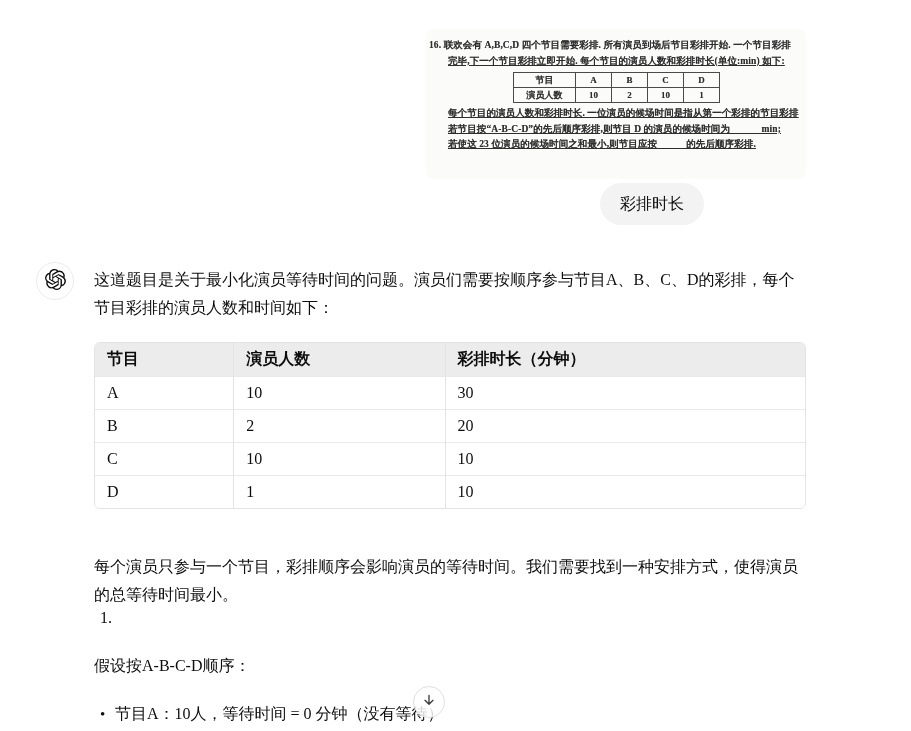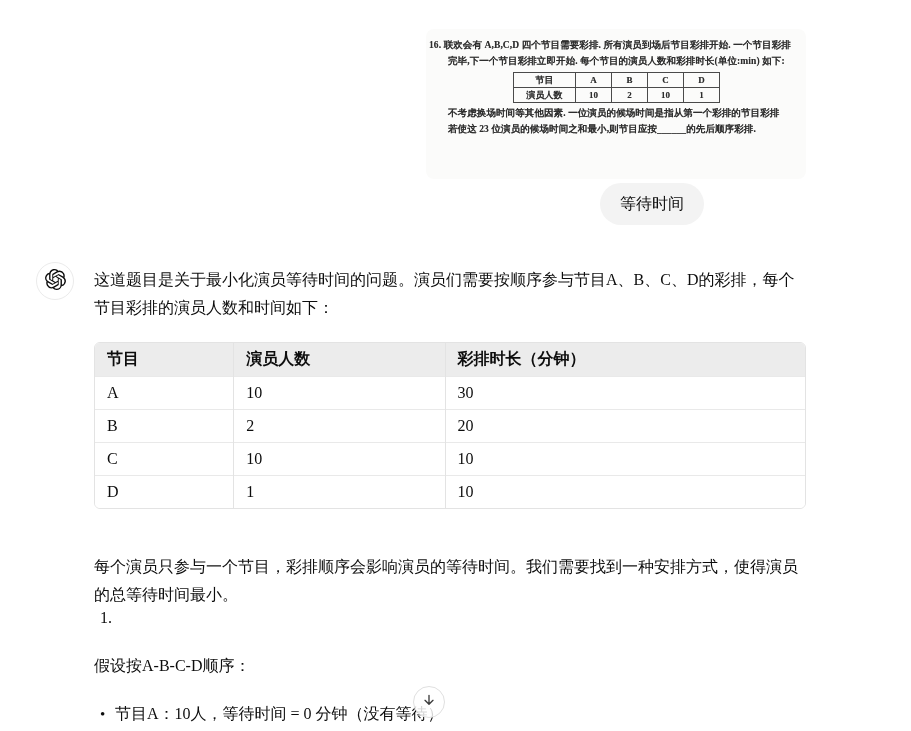--- a/index.html
+++ b/index.html
@@ -20,21 +20,21 @@
     border-radius: 8px;
     padding: 9px 6px 0 3px;
     font-family: "Liberation Serif", "DejaVu Serif", serif;
     font-weight: 700;
     font-size: 9.5px;
     line-height: 15.5px;
     color: #2e2e2e;
     letter-spacing: 0.1px;
     text-shadow: 0 0 0.6px rgba(60,60,60,0.55);
   }
-  .scan .indent { margin-left: 19px; }
+  .scan .indent { margin-left: 19px; text-decoration: underline; }
   .scan-table {
     border-collapse: collapse;
     margin: 3px 0 3px 84px;
     text-align: center;
     font-size: 9px;
     line-height: 13px;
   }
   .scan-table td {
     border: 1px solid #4a4a4a;
     height: 15px;
@@ -141,25 +141,26 @@
       </tr>
       <tr>
         <td>演员人数</td>
         <td>10</td>
         <td>2</td>
         <td>10</td>
         <td>1</td>
       </tr>
     </tbody>
       </table>
-    <div class="indent">不考虑换场时间等其他因素. 一位演员的候场时间是指从第一个彩排的节目彩排</div>
+    <div class="indent">每个节目的演员人数和彩排时长. 一位演员的候场时间是指从第一个彩排的节目彩排</div>
+    <div class="indent">若节目按“A-B-C-D”的先后顺序彩排,则节目 D 的演员的候场时间为______ min;</div>
     <div class="indent">若使这 23 位演员的候场时间之和最小,则节目应按______的先后顺序彩排.</div>
   </div>
 
-  <div class="user-bubble">等待时间</div>
+  <div class="user-bubble">彩排时长</div>
 
   <div class="avatar">
     <span>
       <svg viewBox="0 0 24 24" fill="#0d0d0d" xmlns="http://www.w3.org/2000/svg">
         <path d="M22.2819 9.8211a5.9847 5.9847 0 0 0-.5157-4.9108 6.0462 6.0462 0 0 0-6.5098-2.9A6.0651 6.0651 0 0 0 4.9807 4.1818a5.9847 5.9847 0 0 0-3.9977 2.9 6.0462 6.0462 0 0 0 .7427 7.0966 5.98 5.98 0 0 0 .511 4.9107 6.051 6.051 0 0 0 6.5146 2.9001A5.9847 5.9847 0 0 0 13.2599 24a6.0557 6.0557 0 0 0 5.7718-4.2058 5.9894 5.9894 0 0 0 3.9977-2.9001 6.0557 6.0557 0 0 0-.7475-7.0729zm-9.022 12.6081a4.4755 4.4755 0 0 1-2.8764-1.0408l.1419-.0804 4.7783-2.7582a.7948.7948 0 0 0 .3927-.6813v-6.7369l2.02 1.1686a.071.071 0 0 1 .038.0615v5.5826a4.504 4.504 0 0 1-4.4945 4.4849zm-9.6607-4.1254a4.4708 4.4708 0 0 1-.5346-3.0137l.142.0852 4.783 2.7582a.7712.7712 0 0 0 .7806 0l5.8428-3.3685v2.3324a.0804.0804 0 0 1-.0332.0615L9.74 19.9502a4.4992 4.4992 0 0 1-6.1408-1.6464zM2.3408 7.8956a4.485 4.485 0 0 1 2.3655-1.9728V11.6a.7664.7664 0 0 0 .3879.6765l5.8144 3.3543-2.0201 1.1685a.0757.0757 0 0 1-.071 0l-4.8303-2.7865A4.504 4.504 0 0 1 2.3408 7.8956zm16.5963 3.8558L13.1038 8.364 15.1192 7.2a.0757.0757 0 0 1 .071 0l4.8303 2.7913a4.4944 4.4944 0 0 1-.6765 8.1042v-5.6772a.79.79 0 0 0-.407-.667zm2.0107-3.0231l-.142-.0852-4.7735-2.7818a.7759.7759 0 0 0-.7854 0L9.409 9.2297V6.8974a.0662.0662 0 0 1 .0284-.0615l4.8303-2.7866a4.4992 4.4992 0 0 1 6.6802 4.66zM8.3065 12.863l-2.02-1.1638a.0804.0804 0 0 1-.038-.0567V6.0742a4.4992 4.4992 0 0 1 7.3757-3.4537l-.142.0805L8.704 5.459a.7948.7948 0 0 0-.3927.6813zm1.0976-2.3654l2.602-1.4998 2.6069 1.4998v2.9994l-2.5974 1.4997-2.6067-1.4997z"></path>
       </svg>
     </span>
   </div>
 
   <div class="assistant-content">

